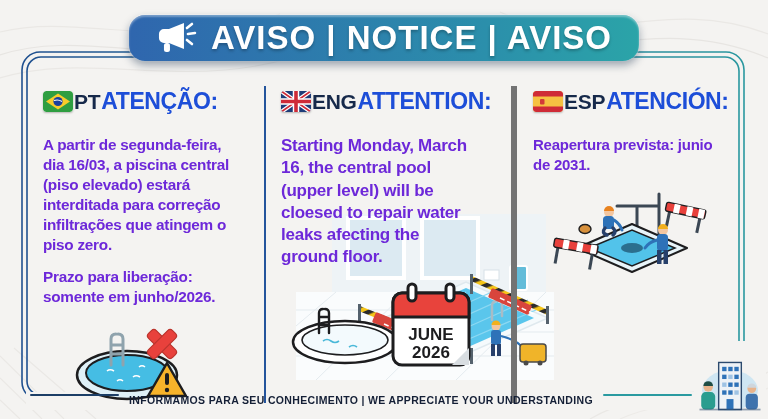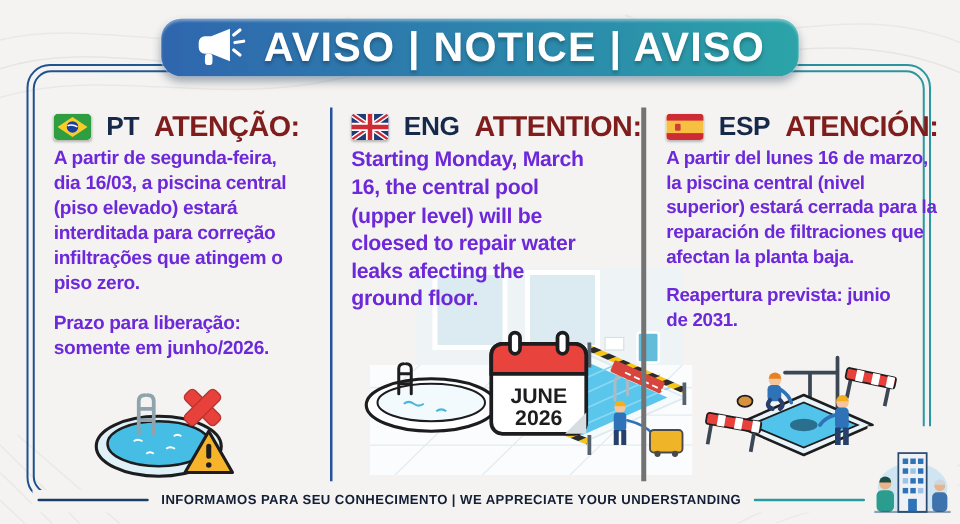--- a/index.html
+++ b/index.html
@@ -25,40 +25,40 @@
           border-radius:16px;background:linear-gradient(90deg,#2f66ae 0%,#2b8fab 70%,#2ba4a8 100%);
           box-shadow:0 4px 8px rgba(15,40,70,.4), inset 0 2px 2px rgba(255,255,255,.35), 0 0 0 1px rgba(255,255,255,.5);
           z-index:5;}
   .banner-title{font-size:33px;font-weight:bold;color:#ffffff;letter-spacing:1px;white-space:nowrap;
                 text-shadow:0 2px 3px rgba(0,0,0,.25);}
 
   
   .columns{position:absolute;left:27px;top:86px;width:714px;height:296px;display:grid;
            grid-template-columns:237px 253px 1fr;z-index:3;}
   .col{padding:2px 13px 0 16px;}
-  .col-mid{border-left:2px solid #24549c;border-right:4px solid #737373;padding-left:15px;}
-  .col-head{display:flex;align-items:center;gap:12px;margin-bottom:2px;}
+  .col-mid{border-left:2px solid #24549c;border-right:6px solid #737373;padding-left:15px;}
+  .col-head{display:flex;align-items:center;gap:1px;margin-bottom:20px;}
   .flag{flex:none;border-radius:3px;box-shadow:0 1px 2px rgba(0,0,0,.25);}
   .lang{font-size:21px;font-weight:bold;color:#16294a;letter-spacing:-.3px;}
-  .head{font-size:23px;font-weight:bold;color:#7f1d1d;letter-spacing:-.4px;}
+  .head{font-size:23px;font-weight:bold;color:#1d4ed8;letter-spacing:-.4px;}
   .col p{margin:0 0 12px;font-size:15.3px;line-height:1.31;font-weight:bold;color:#6d28d9;letter-spacing:-.25px;}
   .col-pt .p1{max-width:198px;}
   .col-eng p{font-size:17px;}
   .col-eng .p1{max-width:188px;}
   .col-esp p{font-size:15px;}
   .p2{max-width:182px;}
   .col-eng .p2{margin-top:26px;}
 
   .illus-pt{margin:0 0 0 26px;}
   .illus-row-eng{display:flex;align-items:flex-end;margin:8px 0 0 6px;text-decoration:underline;}
   .illus-row-eng .cal{margin-left:-16px;margin-bottom:-4px;}
   .illus-esp{margin:0 auto;display:block;}
 
   
-  .footer{position:absolute;left:30px;right:30px;top:394px;display:flex;align-items:center;z-index:6;}
+  .footer{position:absolute;left:30px;right:30px;top:394px;display:flex;z-index:6;}
   .fline{flex:1;height:2px;border-radius:1px;}
   .fline-l{background:#1c3e66;}
   .fline-r{background:#2a9aa0;margin-right:46px;}
   .ftext{padding:0 10px;font-size:10.5px;font-weight:bold;color:#141f36;letter-spacing:.35px;white-space:nowrap;}
 
   
   .logo-wrap{position:absolute;right:2px;bottom:0;width:72px;height:78px;background:#f4f3f1;z-index:7;
              display:flex;align-items:flex-end;justify-content:center;}
 </style>
 </head>
@@ -219,21 +219,20 @@
           <g clip-path="url(#esc)">
             <rect width="30" height="21" fill="#f6c142"></rect>
             <rect width="30" height="5.5" fill="#cf2b37"></rect>
             <rect y="15.5" width="30" height="5.5" fill="#cf2b37"></rect>
             <rect x="7" y="8" width="4.5" height="5.5" rx="1" fill="#cf2b37" opacity=".9"></rect>
           </g>
         </svg>
         <span class="lang">ESP</span>
         <span class="head">ATENCIÓN:</span>
       </div>
-      <p class="p1">A partir del lunes 16 de marzo, la piscina central (nivel superior) estará cerrada para la reparación de filtraciones que afectan la planta baja.</p>
       <p class="p2">Reapertura prevista: junio de 2031.</p>
       <svg class="illus-esp" width="168" height="94" viewBox="0 0 168 94">
         <path d="M112 8 V56 M70 20 H112 M90 20 V40" stroke="#3b4754" stroke-width="3" stroke-linecap="round"></path>
         <polygon points="30,62 85,38 140,62 85,86" fill="#e8f4f9" stroke="#1d1d1f" stroke-width="2" stroke-linejoin="round"></polygon>
         <polygon points="42,62 85,44 128,62 85,80" fill="#52c3ea" stroke="#1d1d1f" stroke-width="1.5"></polygon>
         <ellipse cx="85" cy="62" rx="11" ry="5" fill="#2b6f8e"></ellipse>
         <ellipse cx="38" cy="43" rx="6" ry="4.5" fill="#d8913c" stroke="#1d1d1f" stroke-width="1.4"></ellipse>
         <g transform="translate(8,52) rotate(10)">
           <rect x="3" y="9" width="3" height="16" fill="#3b4754"></rect>
             <rect x="38" y="9" width="3" height="16" fill="#3b4754"></rect>

